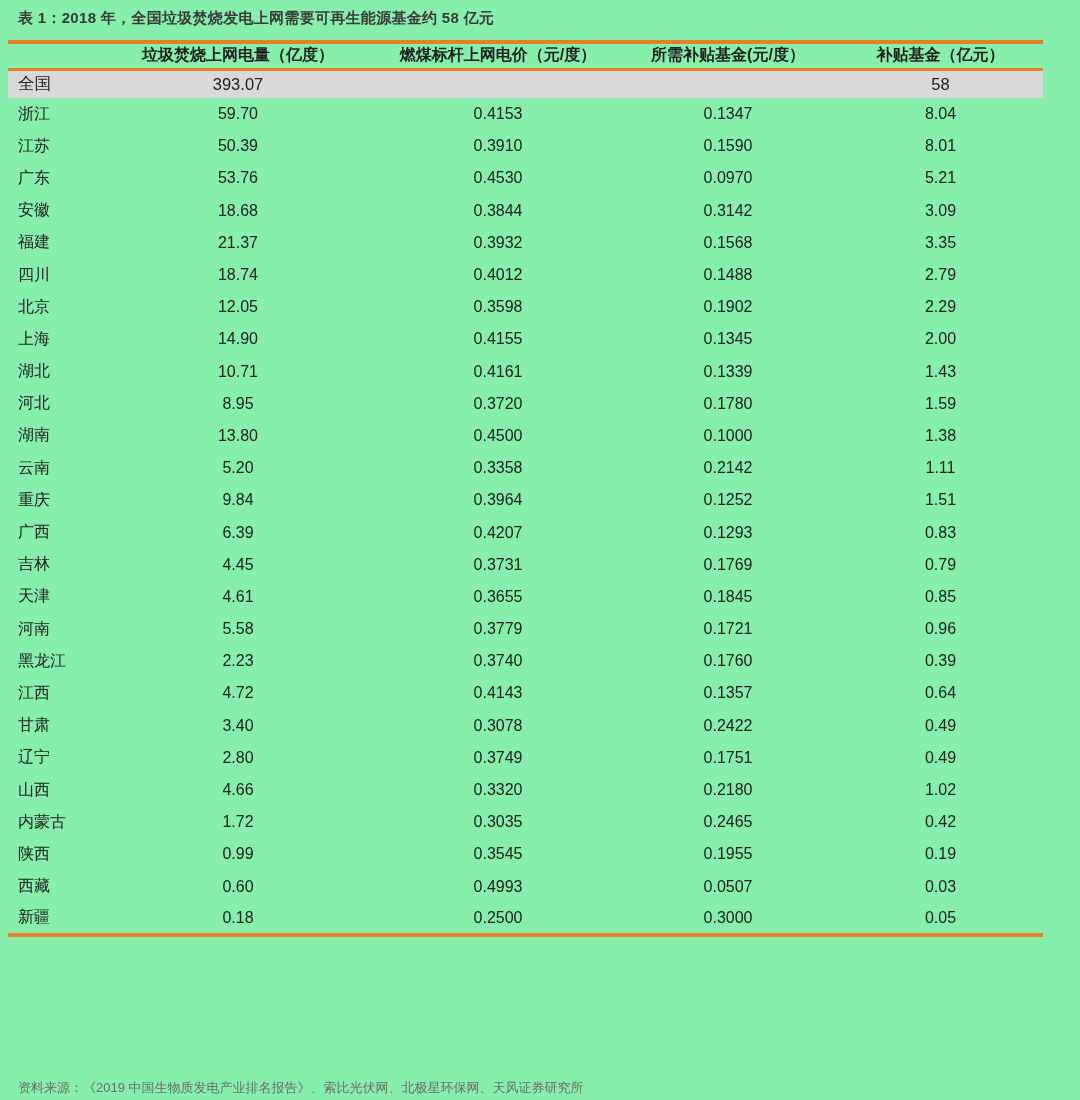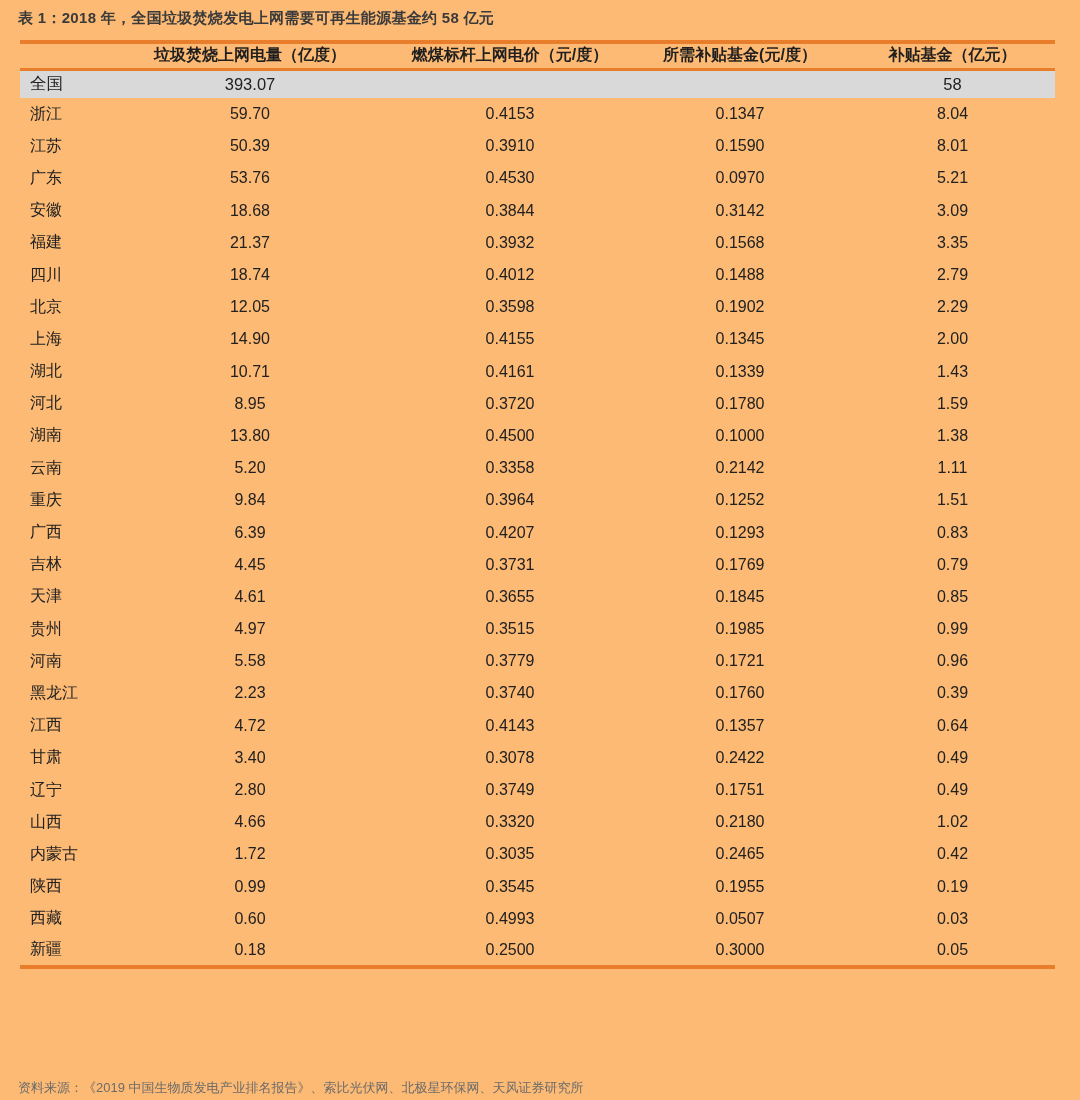--- a/index.html
+++ b/index.html
@@ -9,28 +9,28 @@
     --title-ink:#3A3A3A;
     --muted:#6B6B6B;
   }
   *{box-sizing:border-box;}
   html,body{margin:0;padding:0;background:#ffffff;}
   body{
     width:1080px;height:1100px;
     font-family:"Liberation Sans","DejaVu Sans",sans-serif;
     color:var(--ink);
   }
-  .page{position:relative;width:1080px;height:1100px;background:#fdba74;overflow:hidden;}
+  .page{position:relative;width:1080px;height:1100px;background:#86efac;overflow:hidden;}
   .table-title{
     position:absolute;left:18px;top:9px;
     font-size:15px;font-weight:bold;color:var(--title-ink);
     letter-spacing:.3px;white-space:nowrap;
   }
   table.subsidy{
-    position:absolute;left:20px;top:40px;width:1035px;
+    position:absolute;left:8px;top:40px;width:1035px;
     border-collapse:collapse;table-layout:fixed;
   }
   table.subsidy thead th{
     height:27px;padding:0;
     font-size:16px;font-weight:bold;color:#1F1F1F;
     text-align:center;vertical-align:middle;white-space:nowrap;
     border-top:4px solid var(--accent);
     border-bottom:3px solid var(--accent);
   }
   table.subsidy tbody td{
@@ -187,27 +187,20 @@
           <td class="value">0.79</td>
         </tr>
         <tr>
           <td class="region">天津</td>
           <td class="value">4.61</td>
           <td class="value">0.3655</td>
           <td class="value">0.1845</td>
           <td class="value">0.85</td>
         </tr>
         <tr>
-          <td class="region">贵州</td>
-          <td class="value">4.97</td>
-          <td class="value">0.3515</td>
-          <td class="value">0.1985</td>
-          <td class="value">0.99</td>
-        </tr>
-        <tr>
           <td class="region">河南</td>
           <td class="value">5.58</td>
           <td class="value">0.3779</td>
           <td class="value">0.1721</td>
           <td class="value">0.96</td>
         </tr>
         <tr>
           <td class="region">黑龙江</td>
           <td class="value">2.23</td>
           <td class="value">0.3740</td>

